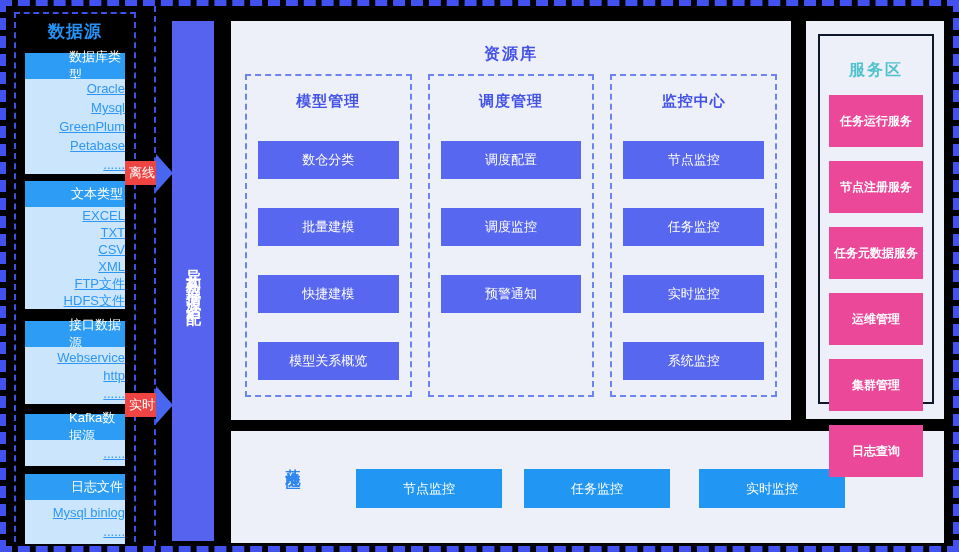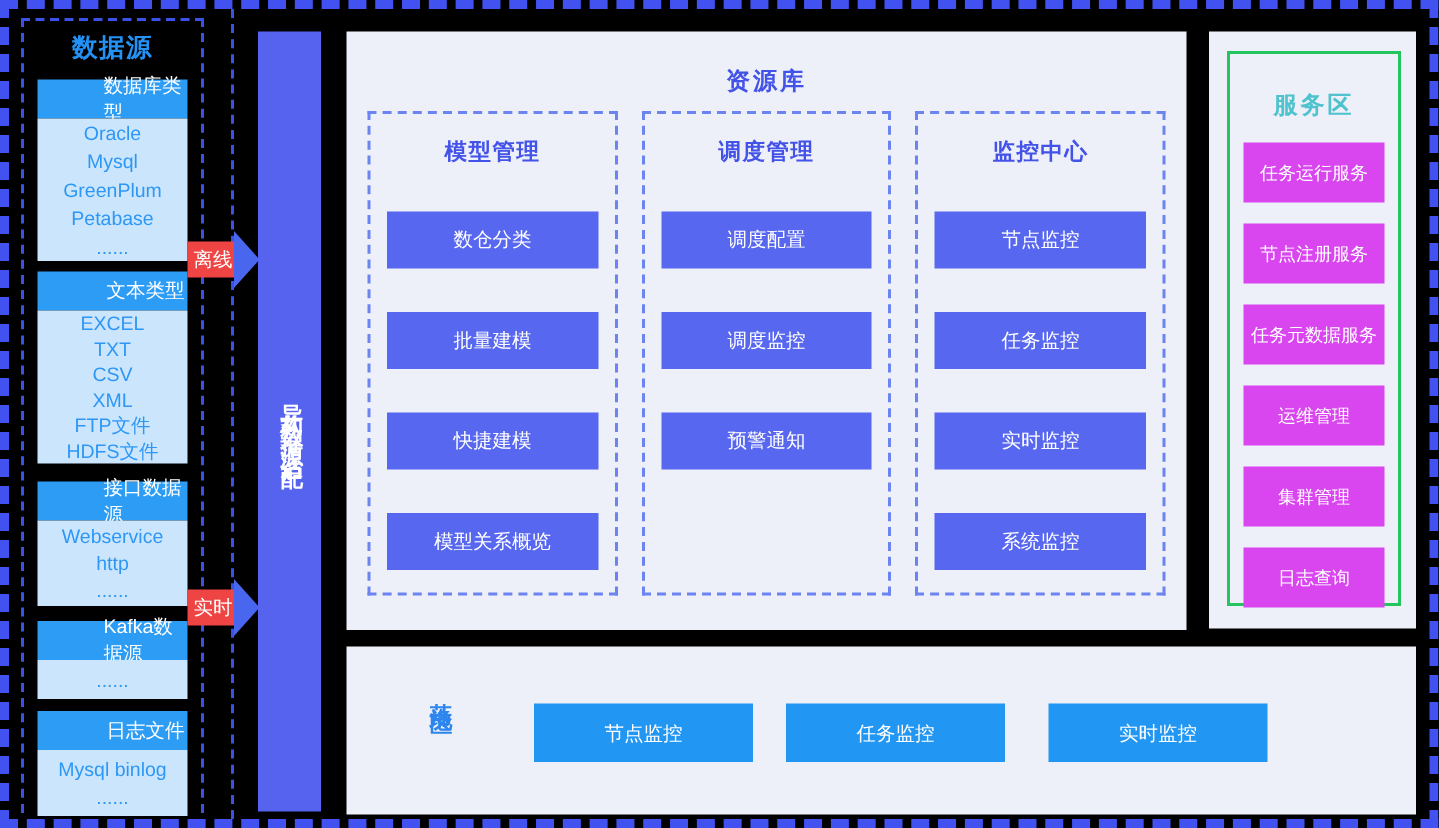--- a/index.html
+++ b/index.html
@@ -4,21 +4,21 @@
 <style>
   html,body{margin:0;padding:0;background:#000;}
   *{box-sizing:border-box;font-family:"Liberation Sans",sans-serif;}
   .frame{position:relative;width:959px;height:552px;background:#000;border:6px dashed #4152f0;overflow:hidden;}
 
   
   .left-panel{position:absolute;left:8px;top:6px;width:122px;height:540px;border:2px dashed #3b52e8;}
   .lp-title{position:absolute;top:6px;left:0;right:0;text-align:center;color:#2492f4;font-size:17px;font-weight:bold;letter-spacing:1px;}
   .src-box{position:absolute;left:9px;width:100px;}
   .src-head{position:absolute;top:0;left:0;right:0;height:26px;background:#2d9cf5;color:#fff;font-size:13px;display:flex;align-items:center;justify-content:center;padding-left:44px;}
-  .src-body{position:absolute;top:26px;left:0;right:0;bottom:0;background:#cbe6fc;color:#2e97f5;font-size:13px;display:flex;flex-direction:column;align-items:center;justify-content:center;text-align:center;}
+  .src-body{position:absolute;top:26px;left:0;right:0;bottom:0;background:#cbe6fc;color:#2e97f5;font-size:13px;display:flex;flex-direction:column;align-items:flex-end;justify-content:center;text-align:center;text-decoration:underline;}
 
   
   .divider-line{position:absolute;left:148px;top:0;bottom:0;border-left:2px dashed #3b52e8;}
 
   
   .arrow{position:absolute;left:119px;width:48px;height:38px;}
   .arrow-label{position:absolute;left:0;top:7px;width:34px;height:24px;background:#ef4444;color:#fff;font-size:13px;display:flex;align-items:center;justify-content:center;}
   .arrow-head{position:absolute;left:31px;top:0;width:0;height:0;border-top:19px solid transparent;border-bottom:19px solid transparent;border-left:17px solid #4966ee;}
 
   
@@ -34,24 +34,24 @@
   .rp-slot{height:67px;display:flex;align-items:center;justify-content:center;padding:0 11px;}
   .rp-btn{width:100%;min-height:38px;background:#5767f0;color:#fff;font-size:13px;display:flex;align-items:center;justify-content:center;text-align:center;line-height:17px;padding:2px 4px;}
 
   
   .landing-panel{position:absolute;left:225px;top:425px;width:713px;height:112px;background:#edeff9;}
   .landing-title{position:absolute;left:52px;top:26px;writing-mode:vertical-lr;text-orientation:upright;color:#2d86ee;font-size:15px;font-weight:bold;letter-spacing:3px;}
   .landing-btn{position:absolute;top:38px;width:146px;height:39px;background:#2196f3;color:#fff;font-size:13px;display:flex;align-items:center;justify-content:center;}
 
   
   .service-panel{position:absolute;left:800px;top:15px;width:138px;height:398px;background:#edeff9;}
-  .sp-box{position:absolute;left:12px;top:13px;right:10px;bottom:15px;border:2px solid #22c55e;}
+  .sp-box{position:absolute;left:12px;top:13px;right:10px;bottom:15px;border:2px solid #0f172a;}
   .sp-title{margin-top:24px;text-align:center;color:#4fc3cd;font-size:16px;font-weight:bold;letter-spacing:2px;}
   .sp-btns{margin-top:14px;display:flex;flex-direction:column;align-items:center;}
-  .sp-btn{width:94px;height:40px;margin-bottom:14px;background:#d946ef;color:#fff;font-size:12px;display:flex;align-items:center;justify-content:center;white-space:nowrap;}
+  .sp-btn{width:94px;height:52px;margin-bottom:14px;background:#ec4899;color:#fff;font-size:12px;display:flex;align-items:center;justify-content:center;white-space:nowrap;font-weight:bold;}
 </style>
 </head>
 <body>
 
 <div class="frame">
 
   <aside class="left-panel">
     <div class="lp-title">数据源</div>
 
     <div class="src-box" style="top:39px;height:121px;">

